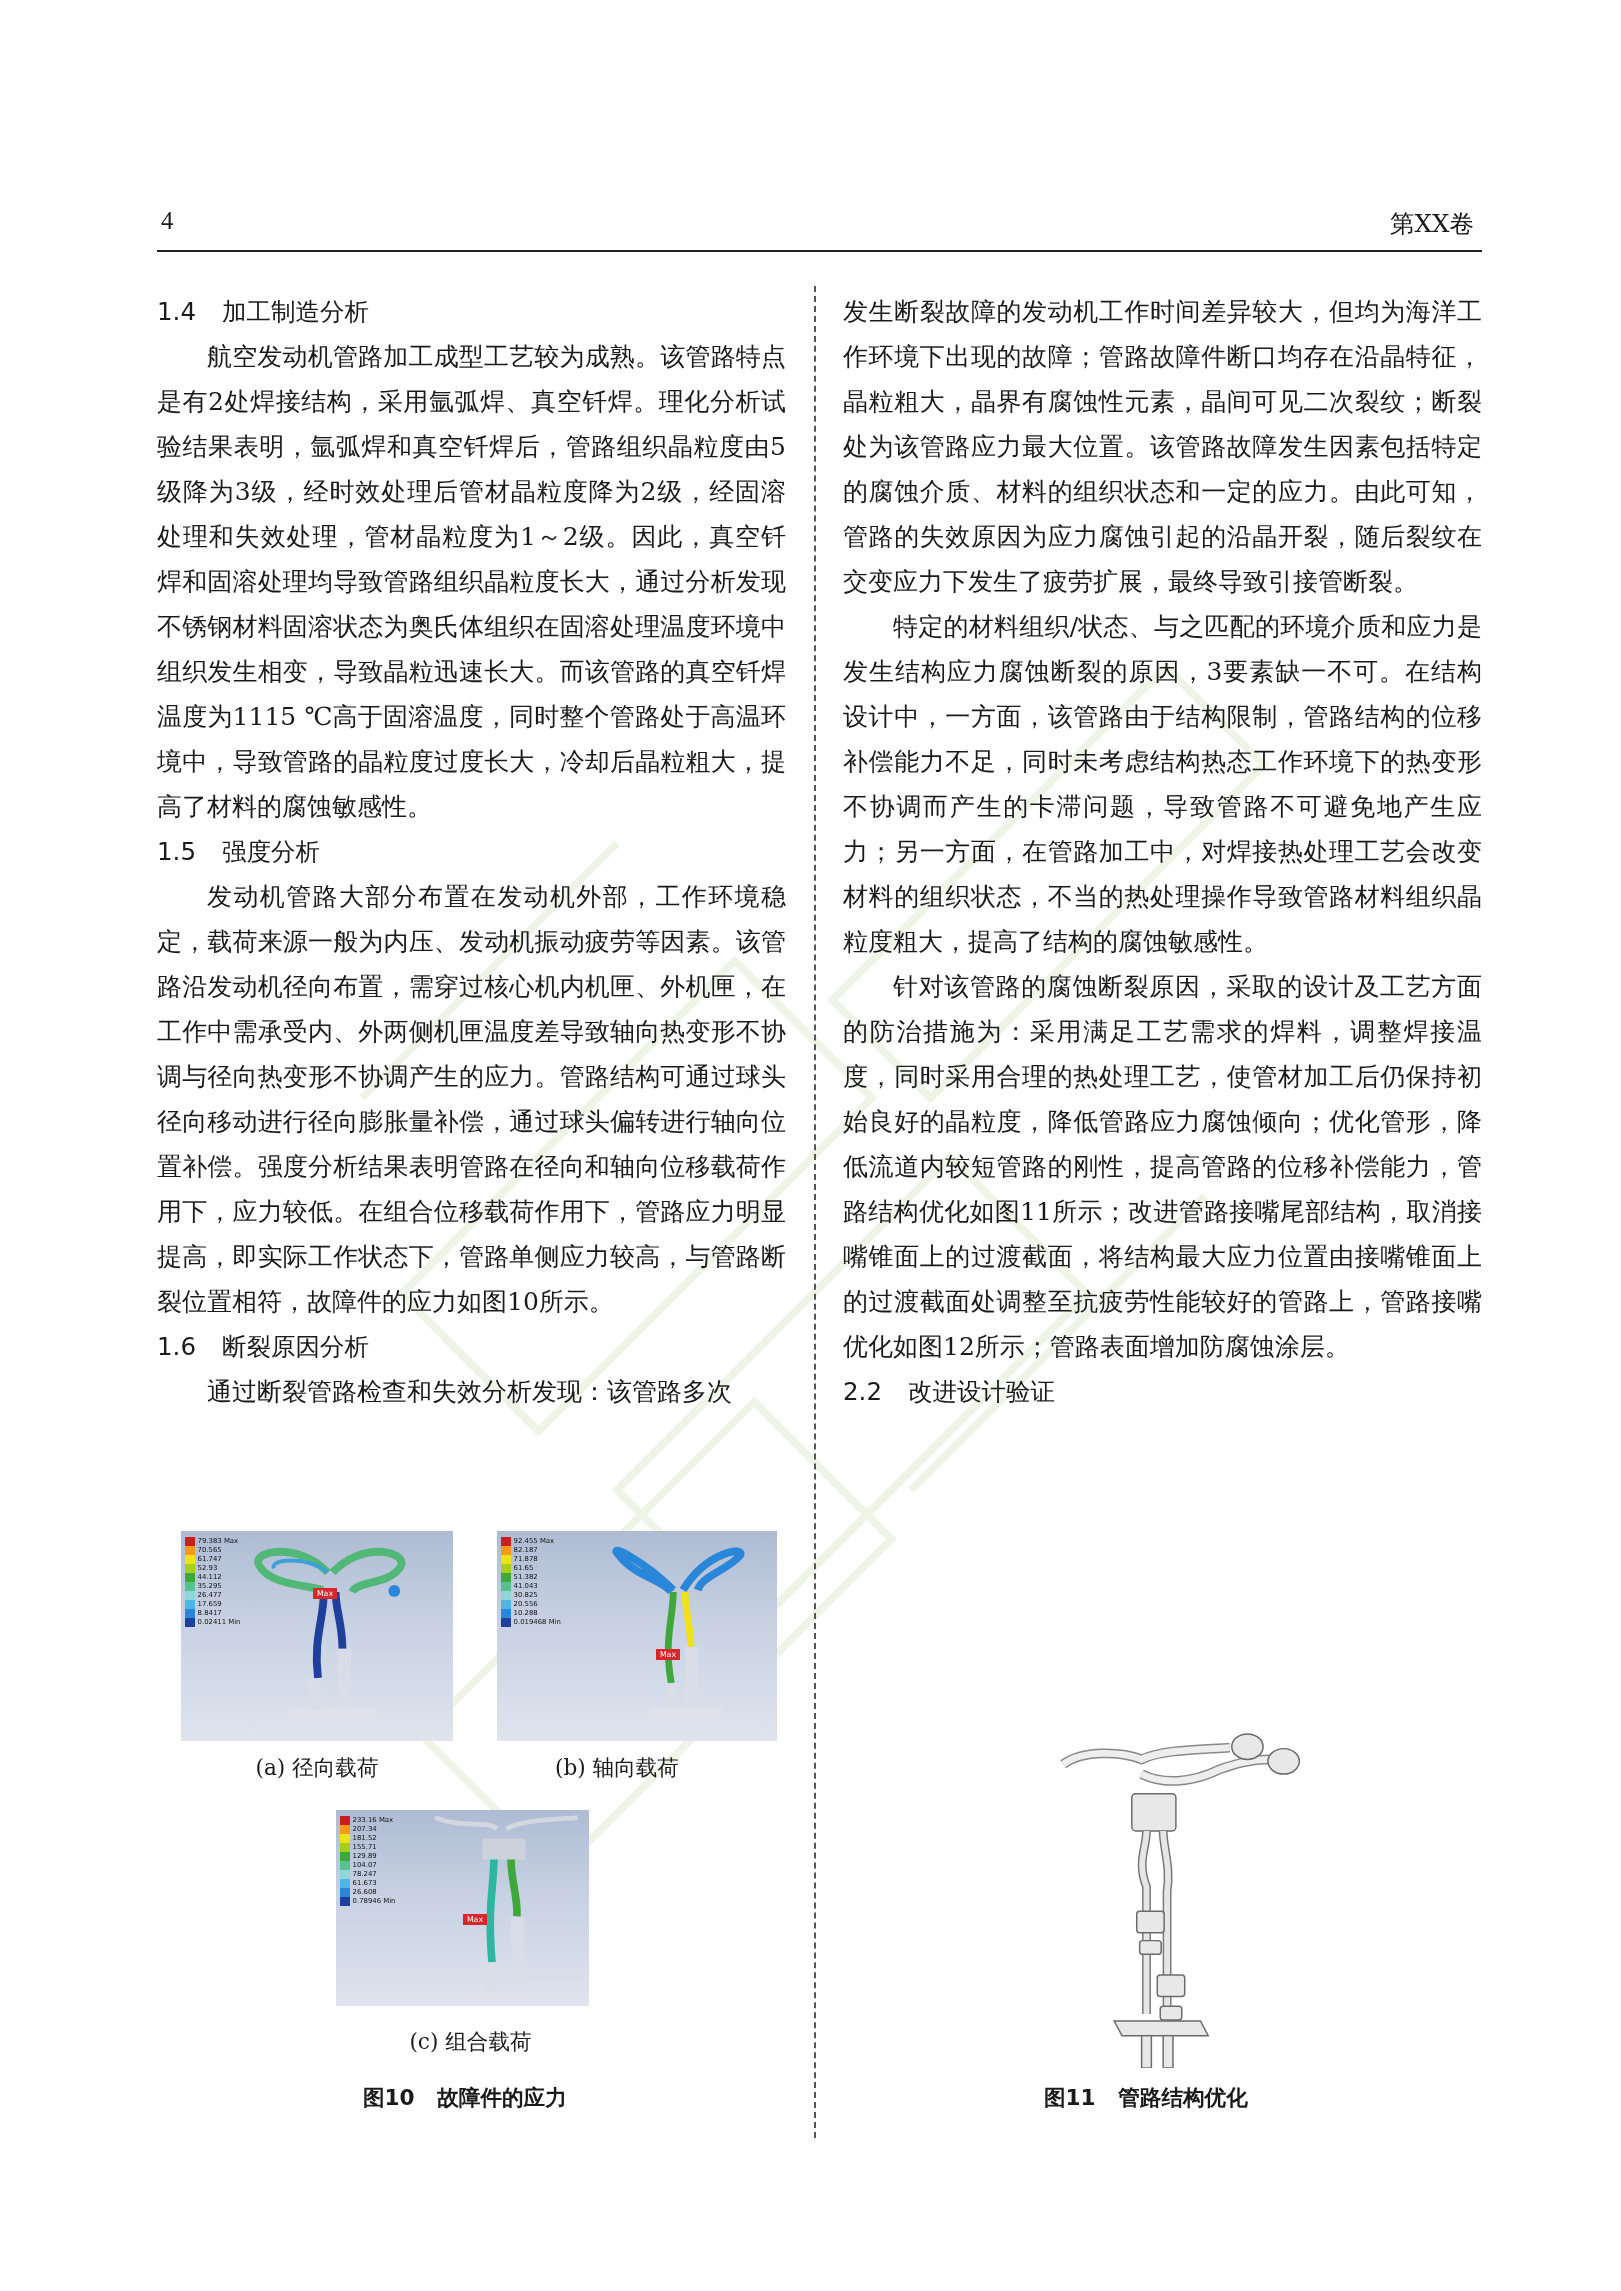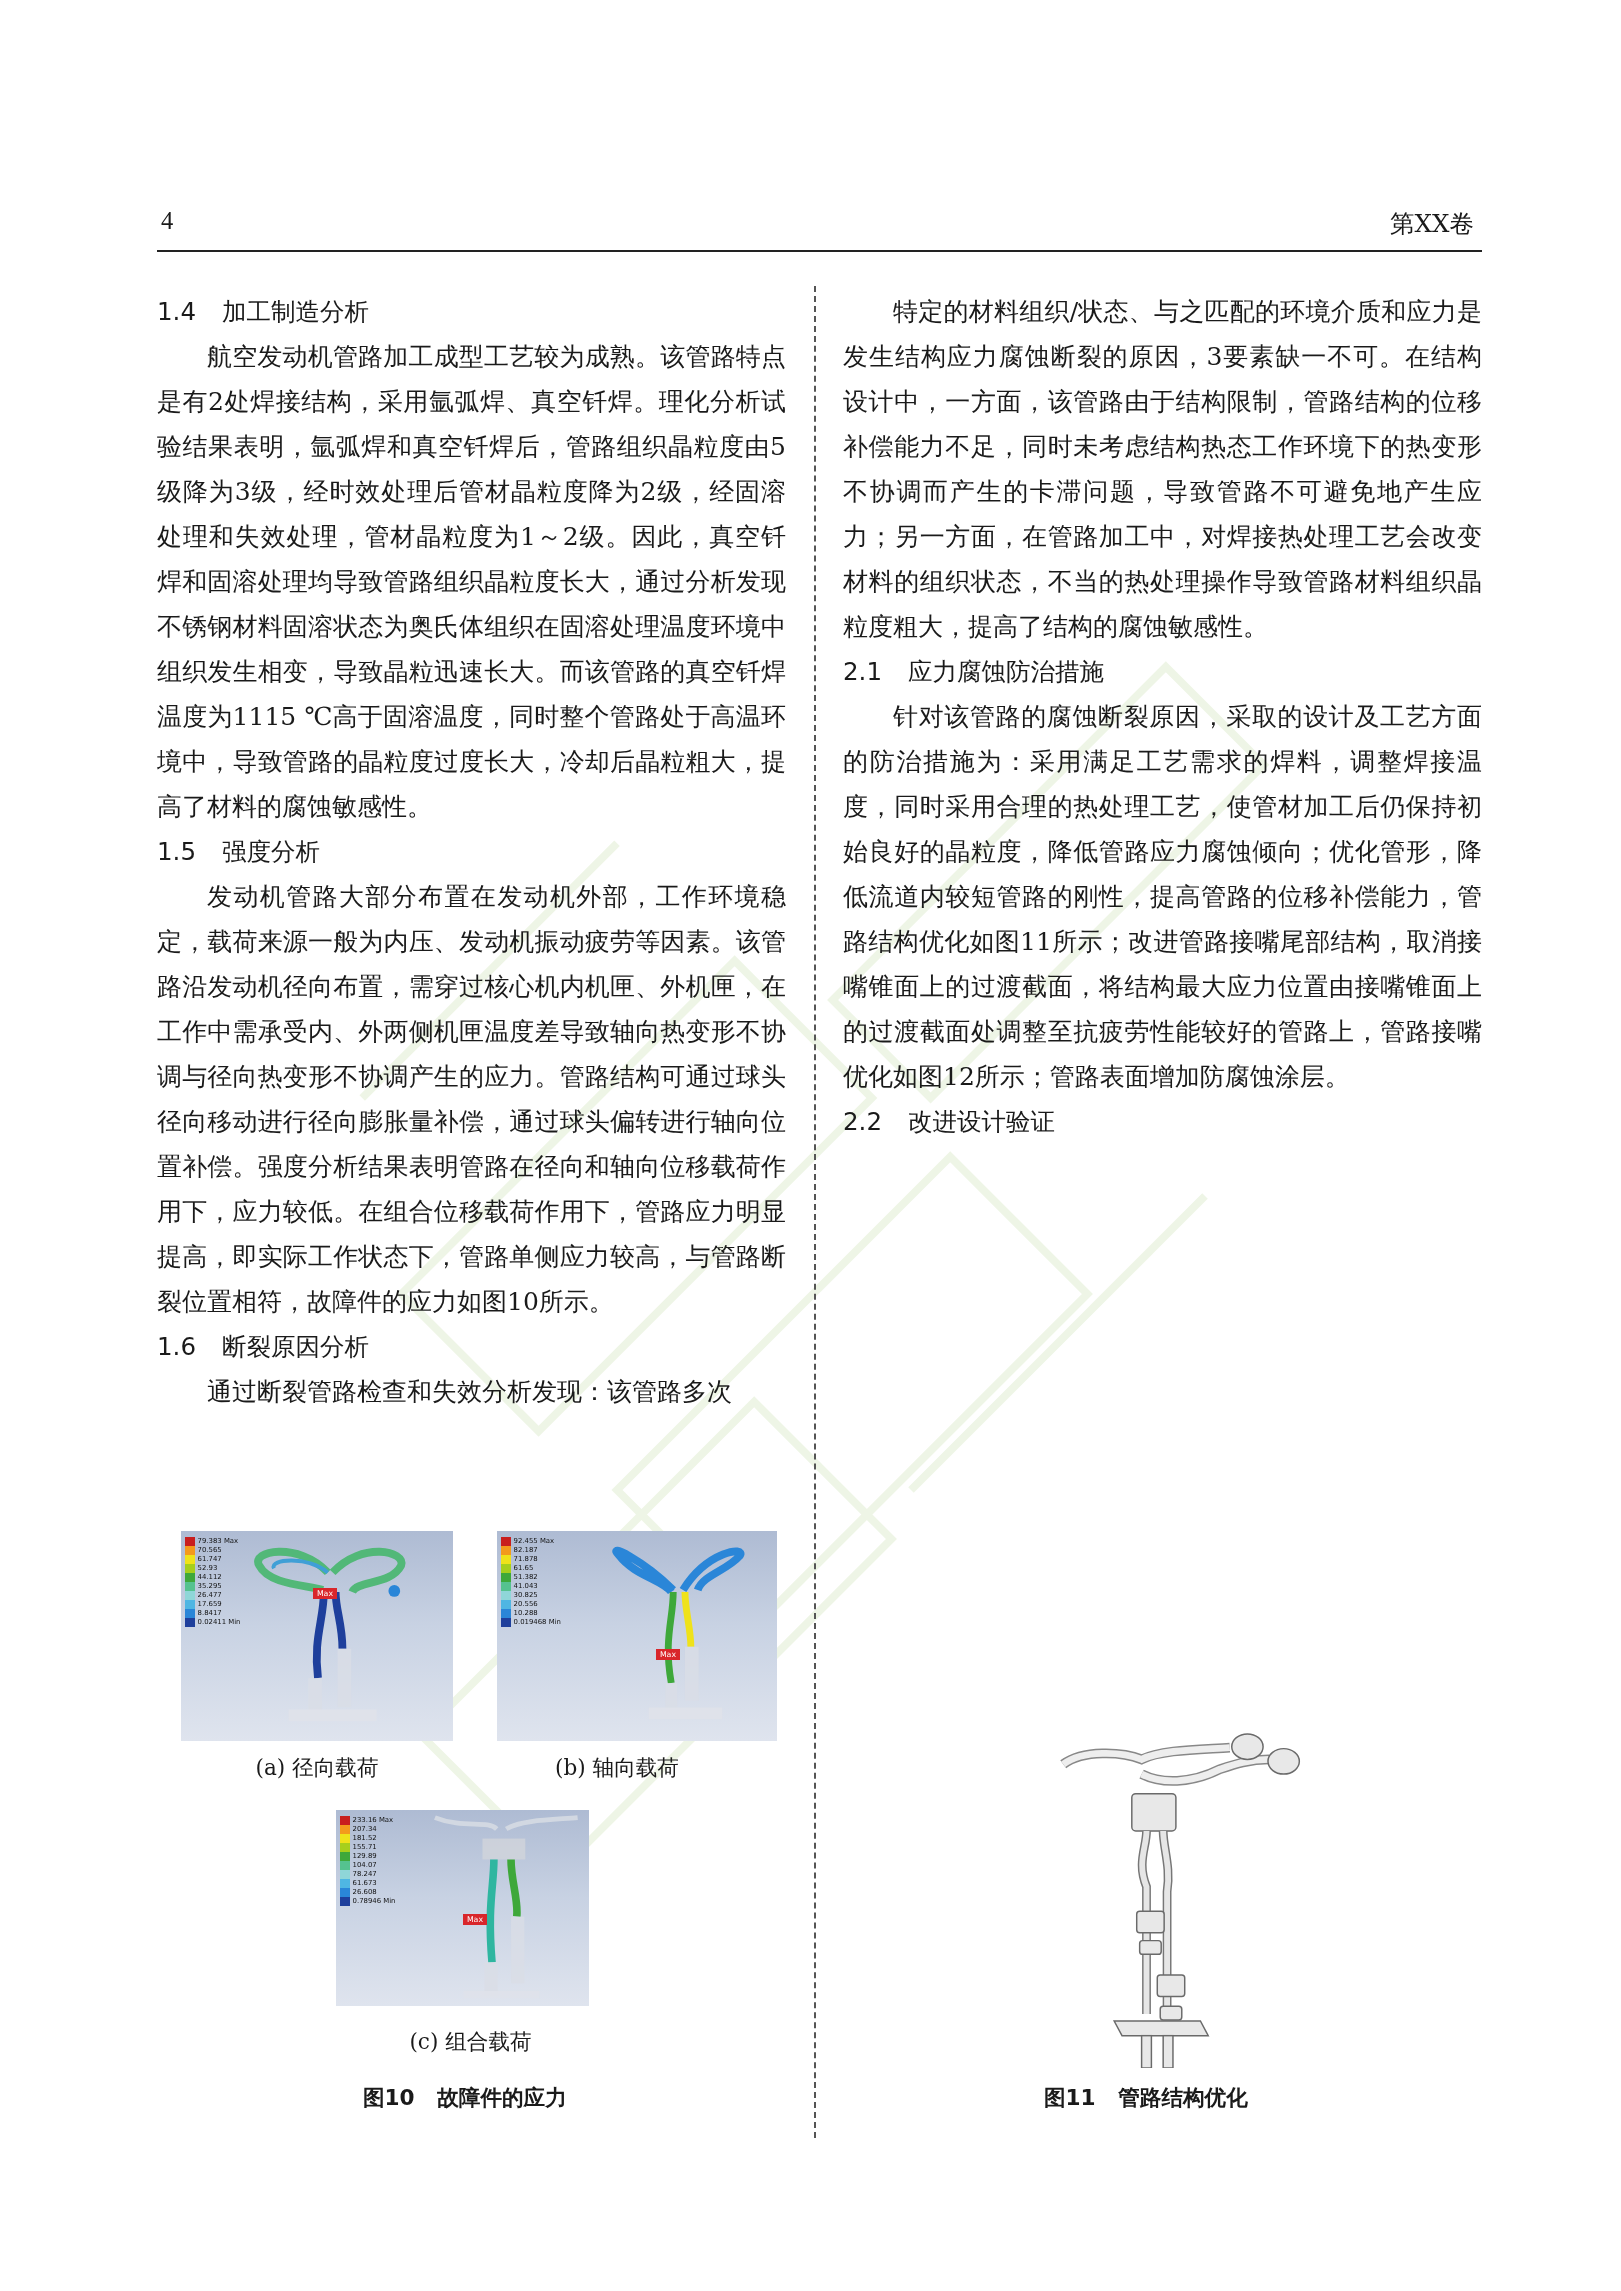--- a/index.html
+++ b/index.html
@@ -78,24 +78,22 @@
       <span class="num">1.5</span><span>强度分析</span>
     </h3>
     <p class="para">发动机管路大部分布置在发动机外部，工作环境稳定，载荷来源一般为内压、发动机振动疲劳等因素。该管路沿发动机径向布置，需穿过核心机内机匣、外机匣，在工作中需承受内、外两侧机匣温度差导致轴向热变形不协调与径向热变形不协调产生的应力。管路结构可通过球头径向移动进行径向膨胀量补偿，通过球头偏转进行轴向位置补偿。强度分析结果表明管路在径向和轴向位移载荷作用下，应力较低。在组合位移载荷作用下，管路应力明显提高，即实际工作状态下，管路单侧应力较高，与管路断裂位置相符，故障件的应力如图10所示。</p>
     <h3 class="sec-h2">
       <span class="num">1.6</span><span>断裂原因分析</span>
     </h3>
     <p class="para">通过断裂管路检查和失效分析发现：该管路多次</p>
   </div>
 
   <div class="col col-right">
+    <p class="para noindent">发生断裂故障的发动机工作时间差异较大，但均为海洋工作环境下出现的故障；管路故障件断口均存在沿晶特征，晶粒粗大，晶界有腐蚀性元素，晶间可见二次裂纹；断裂处为该管路应力最大位置。该管路故障发生因素包括特定的腐蚀介质、材料的组织状态和一定的应力。由此可知，管路的失效原因为应力腐蚀引起的沿晶开裂，随后裂纹在交变应力下发生了疲劳扩展，最终导致引接管断裂。</p>
     <p class="para">特定的材料组织/状态、与之匹配的环境介质和应力是发生结构应力腐蚀断裂的原因，3要素缺一不可。在结构设计中，一方面，该管路由于结构限制，管路结构的位移补偿能力不足，同时未考虑结构热态工作环境下的热变形不协调而产生的卡滞问题，导致管路不可避免地产生应力；另一方面，在管路加工中，对焊接热处理工艺会改变材料的组织状态，不当的热处理操作导致管路材料组织晶粒度粗大，提高了结构的腐蚀敏感性。</p>
-    <h3 class="sec-h2">
-      <span class="num">2.1</span><span>应力腐蚀防治措施</span>
-    </h3>
     <p class="para">针对该管路的腐蚀断裂原因，采取的设计及工艺方面的防治措施为：采用满足工艺需求的焊料，调整焊接温度，同时采用合理的热处理工艺，使管材加工后仍保持初始良好的晶粒度，降低管路应力腐蚀倾向；优化管形，降低流道内较短管路的刚性，提高管路的位移补偿能力，管路结构优化如图11所示；改进管路接嘴尾部结构，取消接嘴锥面上的过渡截面，将结构最大应力位置由接嘴锥面上的过渡截面处调整至抗疲劳性能较好的管路上，管路接嘴优化如图12所示；管路表面增加防腐蚀涂层。</p>
     <h3 class="sec-h2">
       <span class="num">2.2</span><span>改进设计验证</span>
     </h3>
   </div>
 
   <div class="fea fig10a">
     <svg viewBox="0 0 278 214">
       <path d="M150 42 C120 10 70 20 80 35 C90 55 130 55 145 60" fill="none" stroke="#52b878" stroke-width="8"></path>
       <path d="M155 42 C185 10 230 20 225 35 C215 55 180 50 175 62" fill="none" stroke="#52b878" stroke-width="8"></path>

